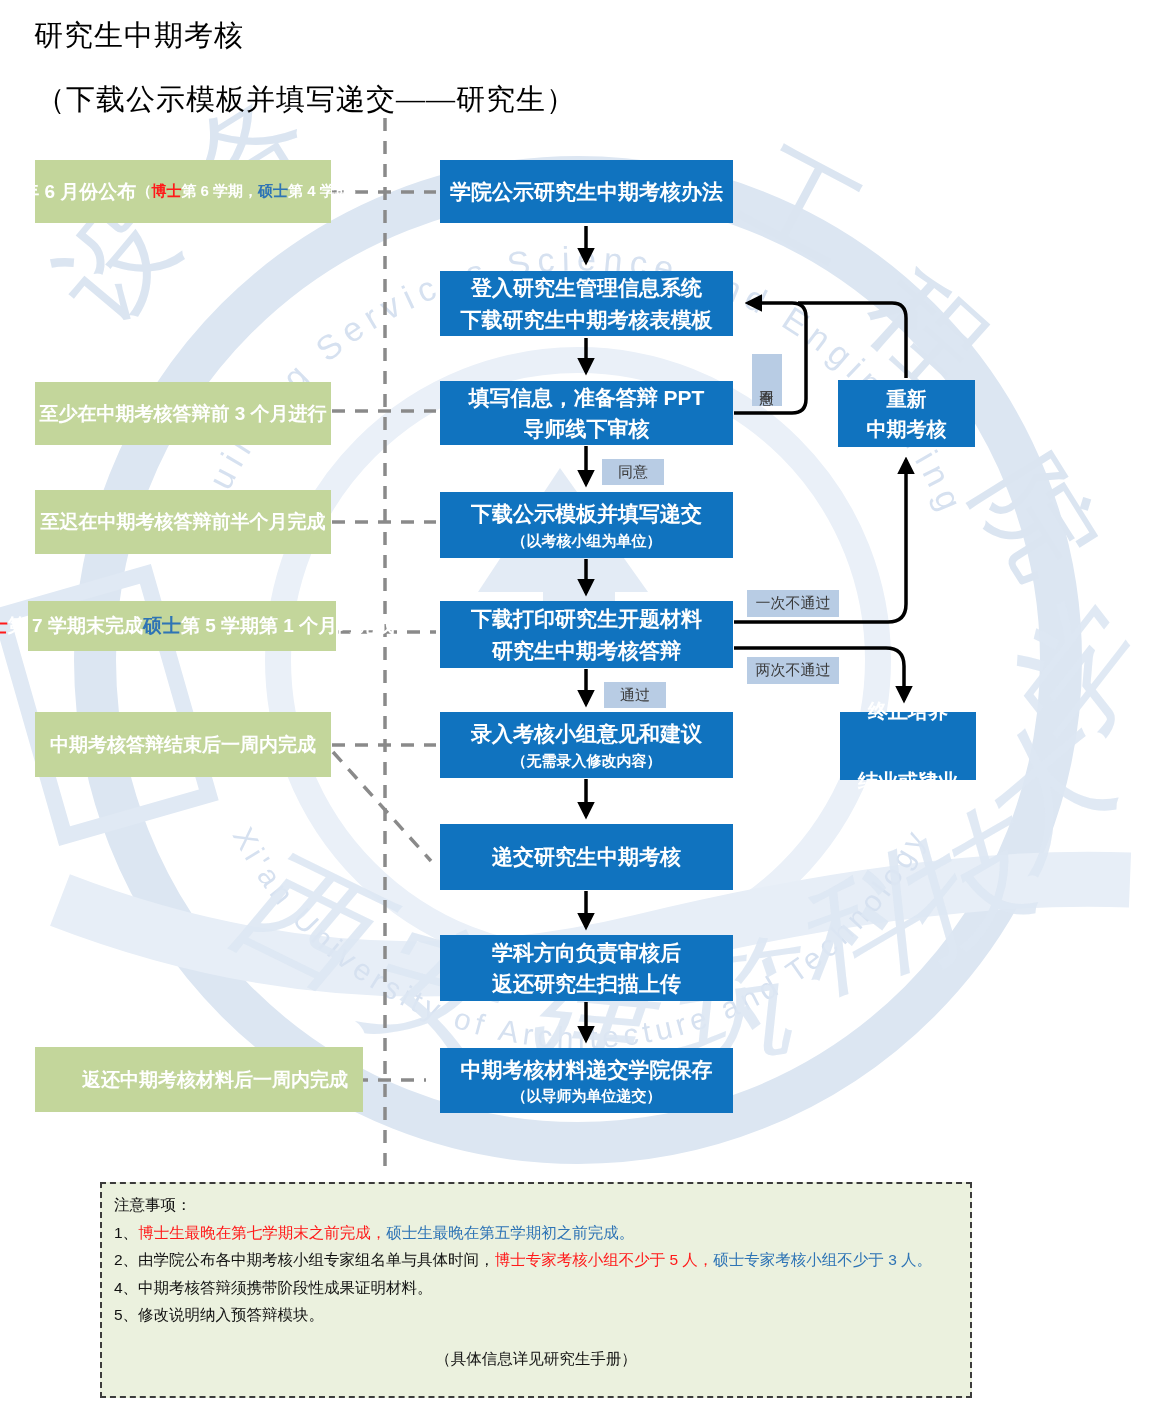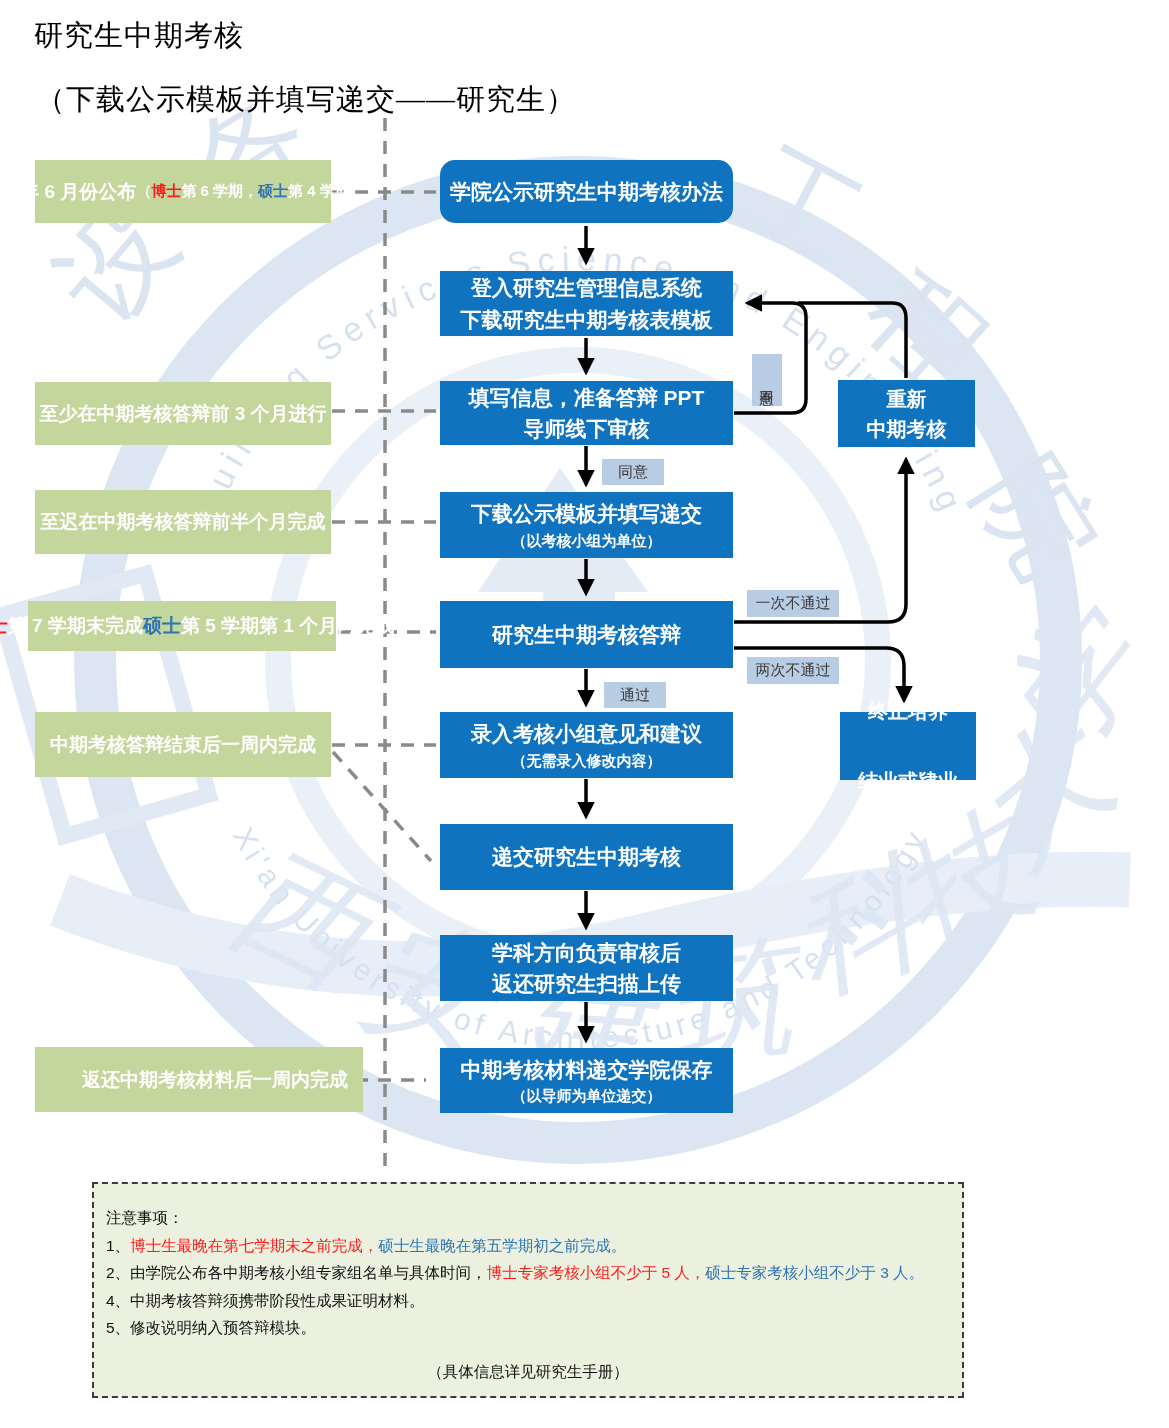--- a/index.html
+++ b/index.html
@@ -18,23 +18,23 @@
   .gbox{position:absolute;z-index:2;background:var(--timing-green,#C3D69B);color:#fff;
         display:flex;flex-direction:row;align-items:center;justify-content:center;
         text-align:center;font-weight:bold;}
   .gbox .l{font-size:19px;line-height:1.55;white-space:nowrap;}
   .gbox .s{font-size:15px;line-height:1.5;white-space:nowrap;}
   .cond{position:absolute;z-index:2;background:var(--label-blue-bg,#B8CCE4);color:#3a3a3a;
         font-size:15px;display:flex;align-items:center;justify-content:center;white-space:nowrap;}
   .cond.vert{writing-mode:vertical-rl;text-orientation:upright;font-size:14px;line-height:1;}
   .red{color:var(--emphasis-red,#FF1A1A);}
   .blu{color:var(--emphasis-blue,#2E74B5);}
-  .notes{position:absolute;z-index:2;left:92px;top:1182px;width:872px;height:216px;
+  .notes{position:absolute;z-index:2;left:100px;top:1182px;width:872px;height:216px;
          background:var(--note-bg,#EBF1DE);border:2px dashed #3c3c3c;box-sizing:border-box;
-         padding:20px 12px;color:#111;}
+         padding:7px 12px;color:#111;}
   .notes p{margin:0;font-size:15.5px;line-height:1.78;white-space:nowrap;}
   .notes .footer{text-align:center;margin-top:16px;white-space:normal;}
 </style>
 </head>
 <body>
 
 <div class="canvas">
 
   <svg class="layer wm" viewBox="0 0 1169 1428" aria-hidden="true">
     <defs>
@@ -102,36 +102,37 @@
       <path d="M734 413 H792 Q806 413 806 399 V317 Q806 303 792 303 H748" marker-end="url(#ah)"></path>
       <path d="M906 378 V318 Q906 303 892 303 H798"></path>
       <path d="M734 622 H888 Q906 622 906 604 V460" marker-end="url(#ah)"></path>
       <path d="M734 648 H886 Q904 648 904 666 V700" marker-end="url(#ah)"></path>
     </g>
   </svg>
 
   <div class="doc-title" style="left:34px;top:16px;">研究生中期考核</div>
   <div class="doc-title" style="left:36px;top:80px;">（下载公示模板并填写递交——研究生）</div>
 
-  <div class="bbox" style="left:440px;top:160px;width:293px;height:63px;border-radius:15px;">
+  <div class="bbox" style="left:440px;top:160px;width:293px;height:63px;">
     <div class="l">学院公示研究生中期考核办法</div>
   </div>
   <div class="bbox" style="left:440px;top:271px;width:293px;height:65px;">
     <div class="l">登入研究生管理信息系统</div>
     <div class="l">下载研究生中期考核表模板</div>
   </div>
   <div class="bbox" style="left:440px;top:381px;width:293px;height:64px;">
     <div class="l">填写信息，准备答辩 PPT</div>
     <div class="l">导师线下审核</div>
   </div>
   <div class="bbox" style="left:440px;top:492px;width:293px;height:66px;">
     <div class="l">下载公示模板并填写递交</div>
     <div class="s">（以考核小组为单位）</div>
   </div>
   <div class="bbox" style="left:440px;top:601px;width:293px;height:67px;">
+    <div class="l">下载打印研究生开题材料</div>
     <div class="l">研究生中期考核答辩</div>
   </div>
   <div class="bbox" style="left:440px;top:712px;width:293px;height:66px;">
     <div class="l">录入考核小组意见和建议</div>
     <div class="s">（无需录入修改内容）</div>
   </div>
   <div class="bbox" style="left:440px;top:824px;width:293px;height:66px;">
     <div class="l">递交研究生中期考核</div>
   </div>
   <div class="bbox" style="left:440px;top:935px;width:293px;height:66px;">

